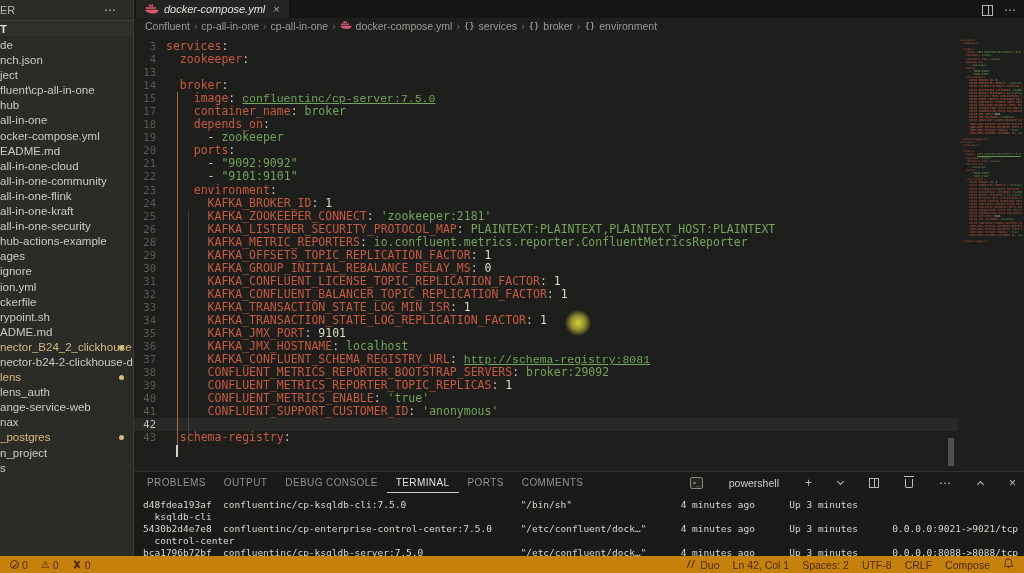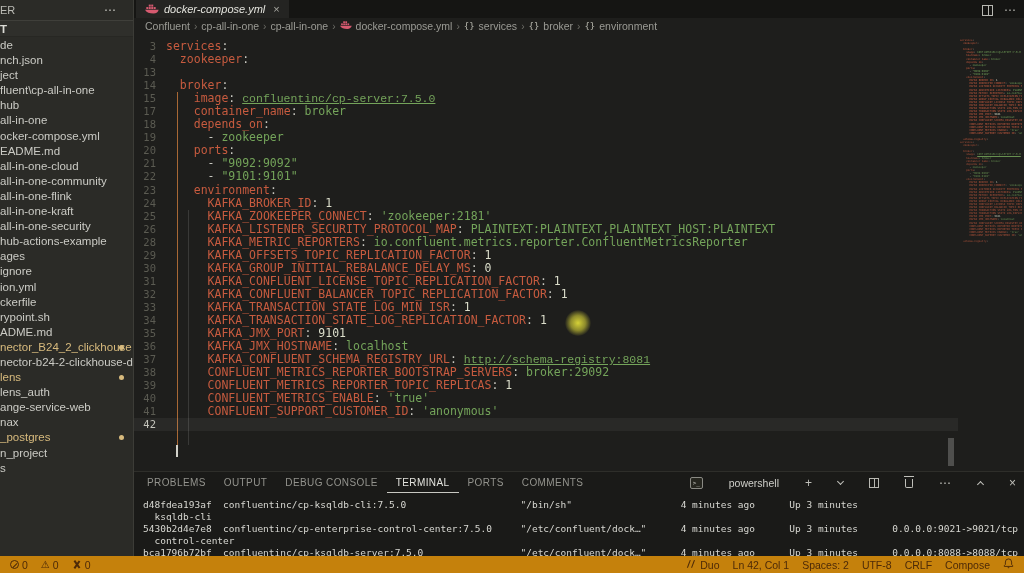--- a/index.html
+++ b/index.html
@@ -204,20 +204,21 @@
       <div class="cl"><span class="ln">33</span><span class="lc"><span class="tk-p">      </span><span class="tk-k">KAFKA_TRANSACTION_STATE_LOG_MIN_ISR</span><span class="tk-p">: </span><span class="tk-n">1</span></span></div>
       <div class="cl"><span class="ln">34</span><span class="lc"><span class="tk-p">      </span><span class="tk-k">KAFKA_TRANSACTION_STATE_LOG_REPLICATION_FACTOR</span><span class="tk-p">: </span><span class="tk-n">1</span></span></div>
       <div class="cl"><span class="ln">35</span><span class="lc"><span class="tk-p">      </span><span class="tk-k">KAFKA_JMX_PORT</span><span class="tk-p">: </span><span class="tk-n">9101</span></span></div>
       <div class="cl"><span class="ln">36</span><span class="lc"><span class="tk-p">      </span><span class="tk-k">KAFKA_JMX_HOSTNAME</span><span class="tk-p">: </span><span class="tk-v">localhost</span></span></div>
       <div class="cl"><span class="ln">37</span><span class="lc"><span class="tk-p">      </span><span class="tk-k">KAFKA_CONFLUENT_SCHEMA_REGISTRY_URL</span><span class="tk-p">: </span><span class="tk-l">http://schema-registry:8081</span></span></div>
       <div class="cl"><span class="ln">38</span><span class="lc"><span class="tk-p">      </span><span class="tk-k">CONFLUENT_METRICS_REPORTER_BOOTSTRAP_SERVERS</span><span class="tk-p">: </span><span class="tk-v">broker:29092</span></span></div>
       <div class="cl"><span class="ln">39</span><span class="lc"><span class="tk-p">      </span><span class="tk-k">CONFLUENT_METRICS_REPORTER_TOPIC_REPLICAS</span><span class="tk-p">: </span><span class="tk-n">1</span></span></div>
       <div class="cl"><span class="ln">40</span><span class="lc"><span class="tk-p">      </span><span class="tk-k">CONFLUENT_METRICS_ENABLE</span><span class="tk-p">: </span><span class="tk-v">'true'</span></span></div>
       <div class="cl"><span class="ln">41</span><span class="lc"><span class="tk-p">      </span><span class="tk-k">CONFLUENT_SUPPORT_CUSTOMER_ID</span><span class="tk-p">: </span><span class="tk-v">'anonymous'</span></span></div>
       <div class="cl cur"><span class="ln">42</span><span class="lc"></span></div>
+      <div class="cl"><span class="ln">43</span><span class="lc"><span class="tk-p">  </span><span class="tk-k">schema-registry</span><span class="tk-p">:</span></span></div>
     </div>
   <div class="cursor"></div>
   <div class="blob"></div>
   <div class="minimap" id="minimap">
       <div class="mm-line"><span class="tk-k">services</span><span class="tk-p">:</span></div>
       <div class="mm-line"><span class="tk-p">  </span><span class="tk-k">zookeeper</span><span class="tk-p">:</span></div>
       <div class="mm-line"></div>
       <div class="mm-line"><span class="tk-p">  </span><span class="tk-k">broker</span><span class="tk-p">:</span></div>
       <div class="mm-line"><span class="tk-p">    </span><span class="tk-k">image</span><span class="tk-p">: </span><span class="tk-l">confluentinc/cp-server:7.5.0</span></div>
       <div class="mm-line"><span class="tk-p">    </span><span class="tk-k">hostname</span><span class="tk-p">: </span><span class="tk-v">broker</span></div>

